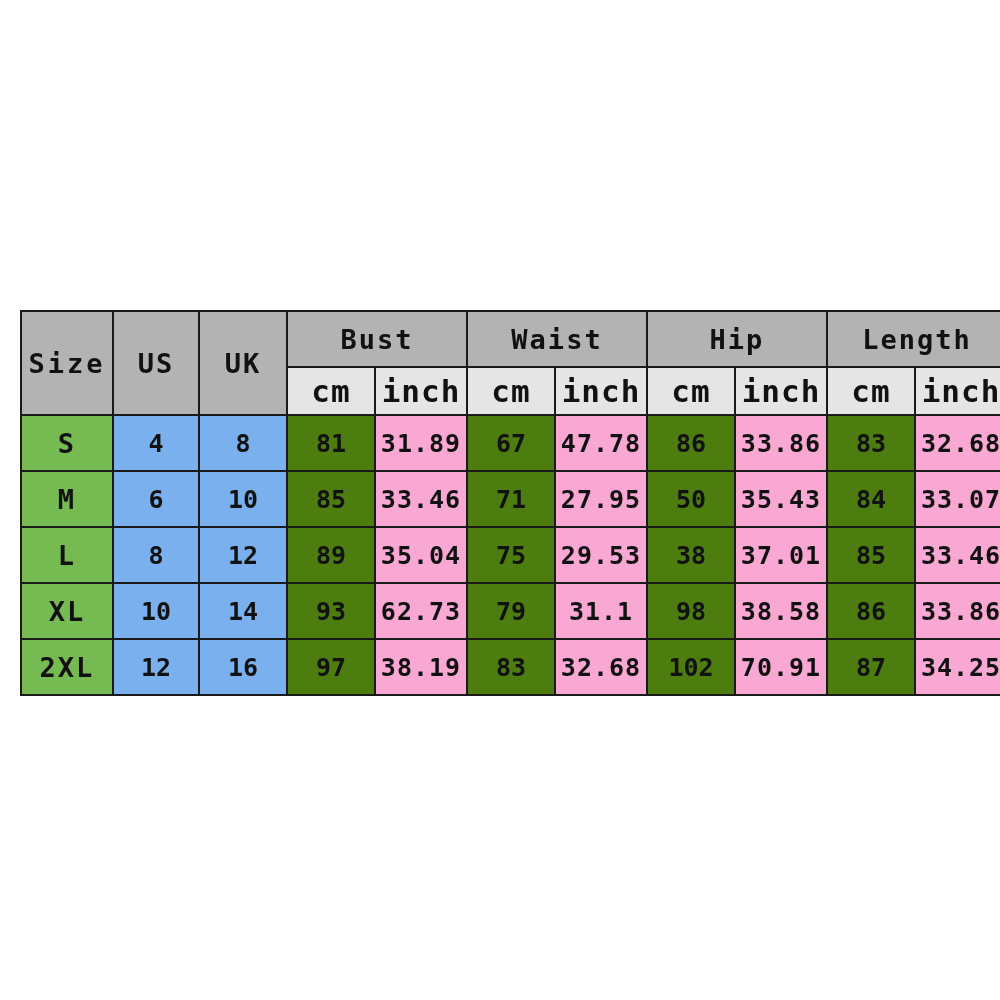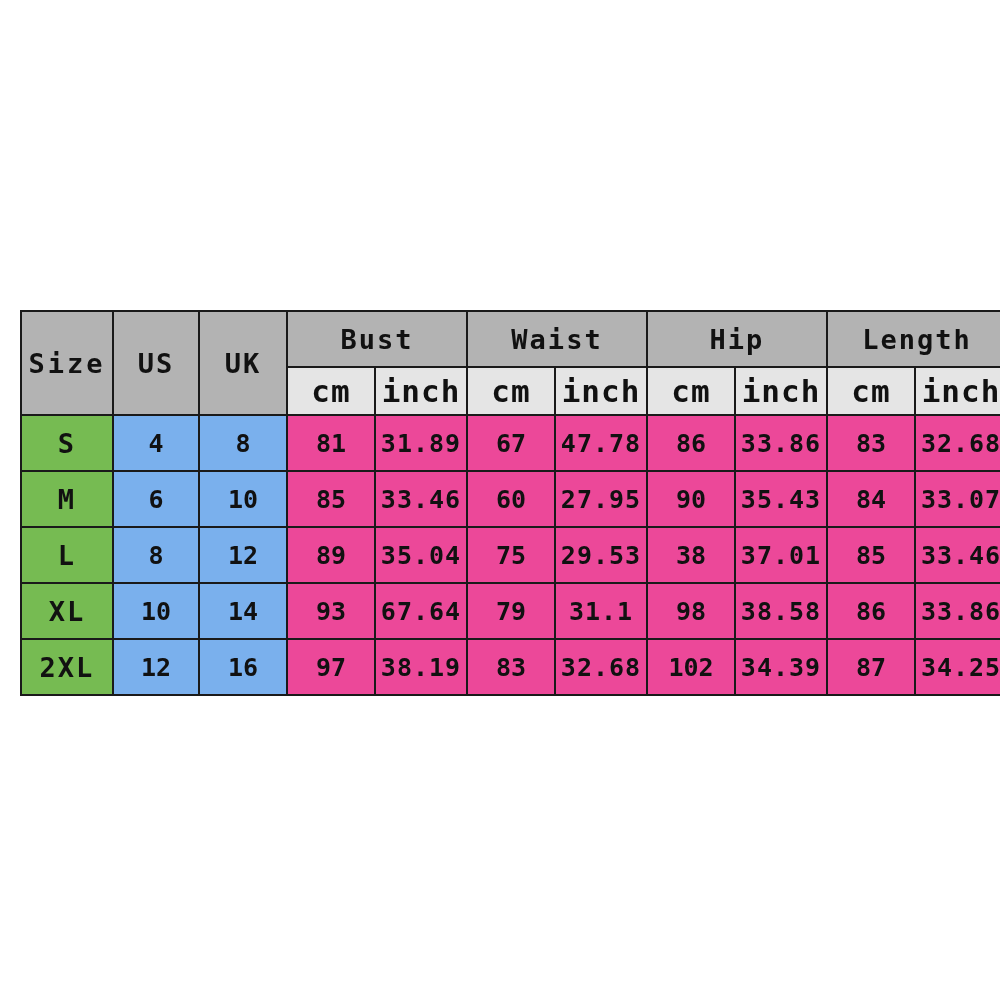--- a/index.html
+++ b/index.html
@@ -63,26 +63,26 @@
     font-size: 27px;
     height: 54px;
     letter-spacing: 2px;
   }
   .cell-usuk {
     background: #7ab0ed;
     font-size: 25px;
     height: 54px;
   }
   .cell-cm {
-    background: #ec4899;
+    background: #4d7c0f;
     font-size: 25px;
     height: 54px;
   }
   .cell-inch {
-    background: #ec4899;
+    background: #f9a8d4;
     font-size: 25px;
     height: 54px;
     letter-spacing: 1px;
   }
   
   col.c-size   { width: 92px; }
   col.c-us     { width: 86px; }
   col.c-uk     { width: 88px; }
   col.c-cm     { width: 88px; }
   col.c-inch   { width: 92px; }
@@ -140,23 +140,23 @@
           <td class="cell-inch">33.86</td>
           <td class="cell-cm">83</td>
           <td class="cell-inch">32.68</td>
         </tr>
         <tr>
           <td class="cell-size">M</td>
           <td class="cell-usuk">6</td>
           <td class="cell-usuk">10</td>
           <td class="cell-cm">85</td>
           <td class="cell-inch">33.46</td>
-          <td class="cell-cm">60</td>
+          <td class="cell-cm">71</td>
           <td class="cell-inch">27.95</td>
-          <td class="cell-cm">90</td>
+          <td class="cell-cm">50</td>
           <td class="cell-inch">35.43</td>
           <td class="cell-cm">84</td>
           <td class="cell-inch">33.07</td>
         </tr>
         <tr>
           <td class="cell-size">L</td>
           <td class="cell-usuk">8</td>
           <td class="cell-usuk">12</td>
           <td class="cell-cm">89</td>
           <td class="cell-inch">35.04</td>
@@ -165,37 +165,37 @@
           <td class="cell-cm">38</td>
           <td class="cell-inch">37.01</td>
           <td class="cell-cm">85</td>
           <td class="cell-inch">33.46</td>
         </tr>
         <tr>
           <td class="cell-size">XL</td>
           <td class="cell-usuk">10</td>
           <td class="cell-usuk">14</td>
           <td class="cell-cm">93</td>
-          <td class="cell-inch">67.64</td>
+          <td class="cell-inch">62.73</td>
           <td class="cell-cm">79</td>
           <td class="cell-inch">31.1</td>
           <td class="cell-cm">98</td>
           <td class="cell-inch">38.58</td>
           <td class="cell-cm">86</td>
           <td class="cell-inch">33.86</td>
         </tr>
         <tr>
           <td class="cell-size">2XL</td>
           <td class="cell-usuk">12</td>
           <td class="cell-usuk">16</td>
           <td class="cell-cm">97</td>
           <td class="cell-inch">38.19</td>
           <td class="cell-cm">83</td>
           <td class="cell-inch">32.68</td>
           <td class="cell-cm">102</td>
-          <td class="cell-inch">34.39</td>
+          <td class="cell-inch">70.91</td>
           <td class="cell-cm">87</td>
           <td class="cell-inch">34.25</td>
         </tr>
       </tbody>
     </table>
   </div>
 </div>
 
 </body></html>

